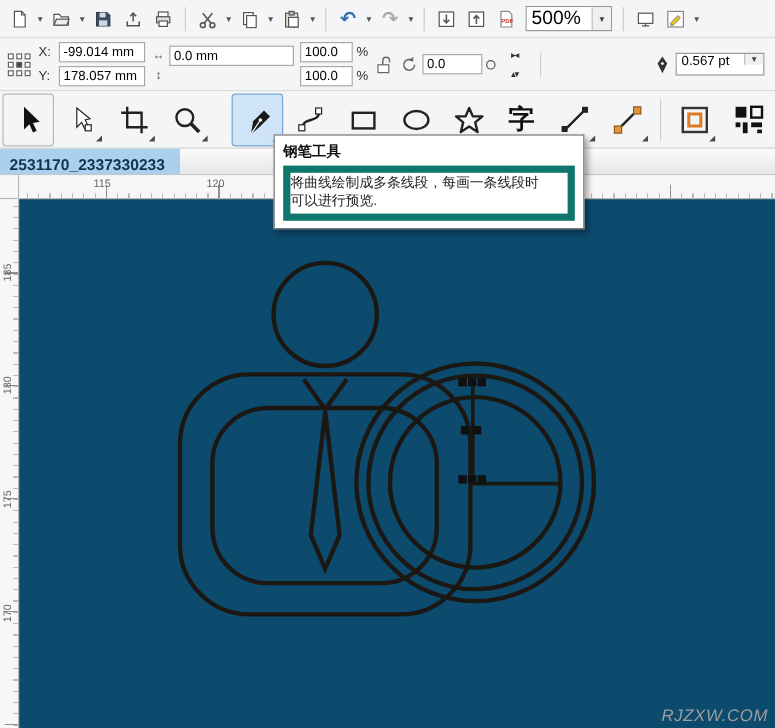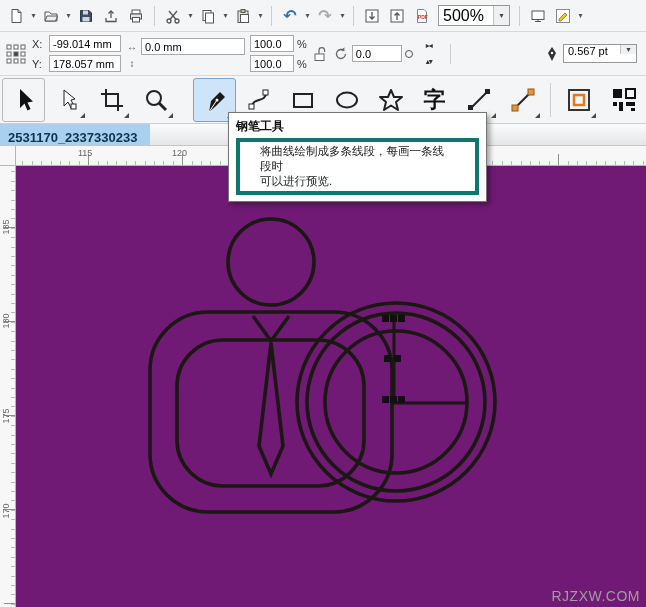--- a/index.html
+++ b/index.html
@@ -64,21 +64,21 @@
     border-bottom:1px solid #c4c6c8; display:flex; align-items:stretch; }
   .tab-welcome { display:flex; align-items:center; gap:5px; padding:0 14px 0 6px; font-size:12px; color:#111; }
   .tab-doc { background:#a9d0ef; display:flex; align-items:flex-end; padding:0 8px;
     width:150px; overflow:hidden; white-space:nowrap; font-size:13px; color:#10334d; flex:none;font-weight:bold; }
 
   
   .tooltip { position:absolute; left:228px; top:112px; width:259px; z-index:100;
     background:#ffffff; border:1px solid #767676; box-shadow:3px 3px 5px rgba(0,0,0,.35);
     padding:5px 7px 6px 7px; }
   .tooltip-title { font-weight:bold; font-size:12px; color:#111; margin-bottom:3px; }
-  .tooltip-body { border:4px solid #0f766e; padding:2px 20px; font-size:11.5px; color:#222; line-height:1.3; }
+  .tooltip-body { border:6px solid #0f766e; padding:2px 0; font-size:11.5px; color:#222; line-height:1.3; }
 
   
   .workspace { position:absolute; left:0; top:146px; right:0; bottom:0; background:#e6e6e6; }
   .ruler-corner { position:absolute; left:0; top:0; width:16px; height:20px; background:#f7f7f7;
     border-right:1px solid #b5b5b5; border-bottom:1px solid #b5b5b5; }
   .h-ruler { position:absolute; left:16px; right:0; top:0; height:20px; background-color:#f7f7f7;
     border-bottom:1px solid #b5b5b5;
     background-image:
       repeating-linear-gradient(to right,#8f8f8f 0 1px,transparent 1px 94px),
       repeating-linear-gradient(to right,#b8b8b8 0 1px,transparent 1px 9.4px);
@@ -89,21 +89,21 @@
     border-right:1px solid #b5b5b5;
     background-image:
       repeating-linear-gradient(to bottom,#8f8f8f 0 1px,transparent 1px 94px),
       repeating-linear-gradient(to bottom,#b8b8b8 0 1px,transparent 1px 9.4px);
     background-size:11px calc(100% + 100px), 4px calc(100% + 20px);
     background-position:right -33px, right -4px;
     background-repeat:no-repeat; }
   .hnum { position:absolute; top:2px; font-size:9px; color:#666; }
   .vnum { position:absolute; left:-7px; width:30px; height:14px; text-align:center;
     transform:rotate(-90deg); font-size:9px; color:#666; }
-  .canvas { position:absolute; left:16px; top:20px; right:0; bottom:0; background:#701a75; }
+  .canvas { position:absolute; left:16px; top:20px; right:0; bottom:0; background:#0c4a6e;font-style:italic; }
   .watermark { position:absolute; right:6px; bottom:3px; font-size:14px; color:#9e9e9e; letter-spacing:.5px; }
 </style>
 </head>
 <body>
 
 <div class="app">
 
   <div class="std-toolbar">
     <button class="tbtn">
       <svg width="16" height="16" viewBox="0 0 16 16">

